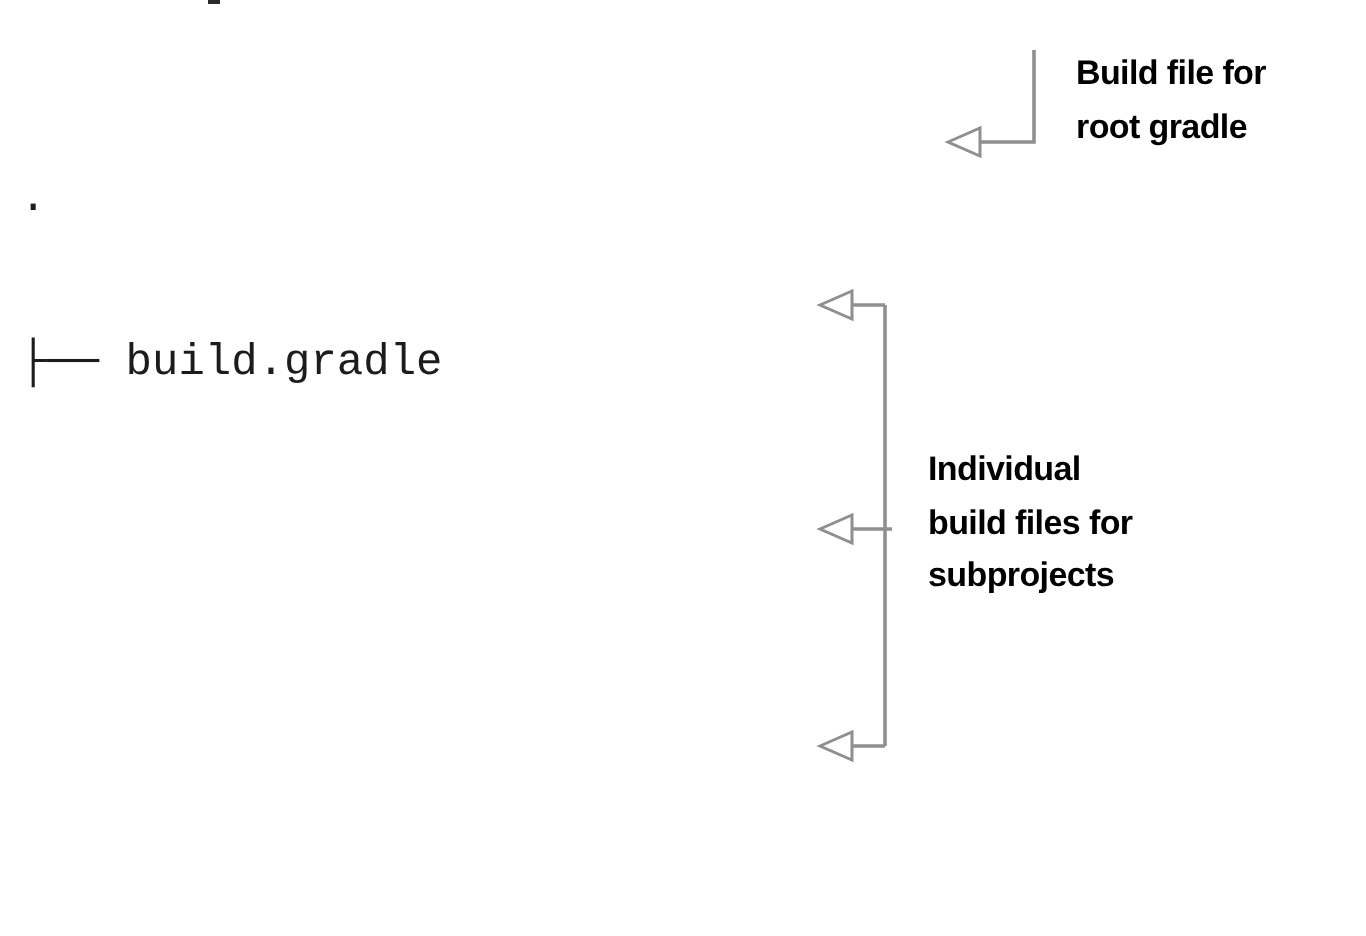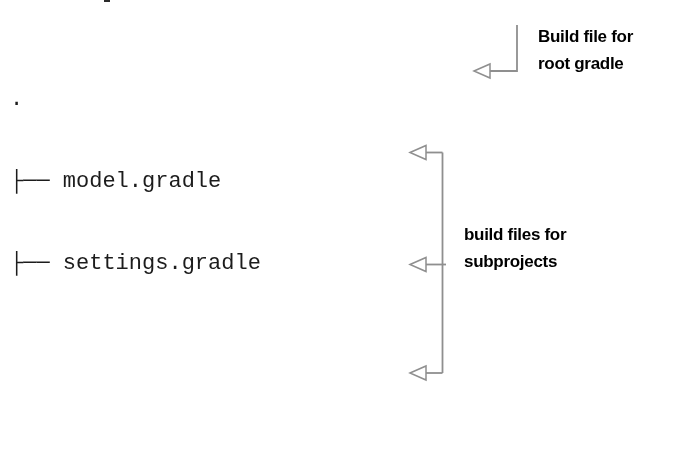--- a/index.html
+++ b/index.html
@@ -44,22 +44,21 @@
 </style>
 </head>
 <body>
 
 <div id="figure">
 
   <div id="top-fragment"></div>
 
   <div class="tree">
     <div class="tree-line">.</div>
-    <div class="tree-line">├── model.gradle</div>
-    <div class="tree-line">├── settings.gradle</div>
+    <div class="tree-line">├── build.gradle</div>
     
     
     
     
     
     
     
     
     
     
@@ -82,17 +81,18 @@
       <polygon points="410,373 426,366 426,380"></polygon>
     </g>
   </svg>
 
   <div id="annotation-root" class="annotation">
     <div>Build file for</div>
     <div>root gradle</div>
   </div>
 
   <div id="annotation-subs" class="annotation">
+    <div>Individual</div>
     <div>build files for</div>
     <div>subprojects</div>
   </div>
 
 </div>
 
 </body></html>

